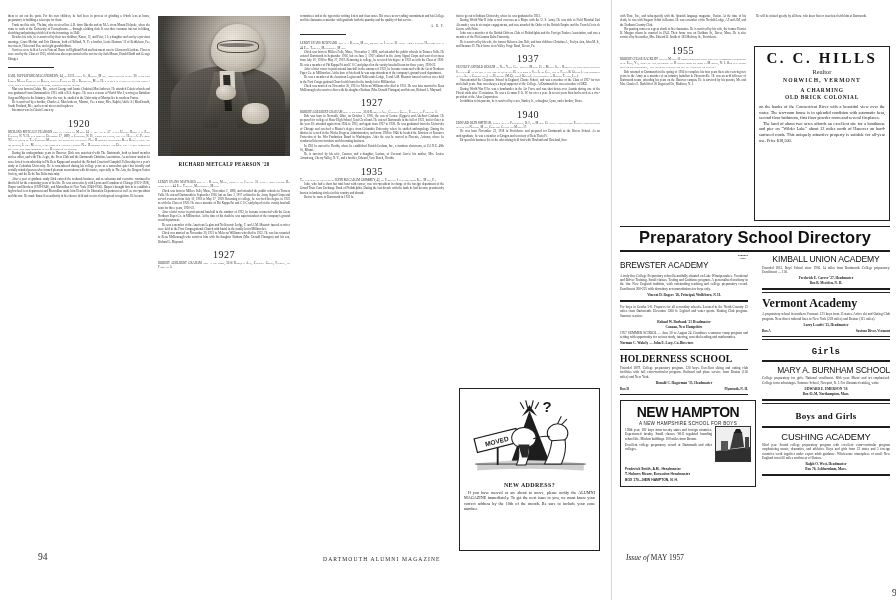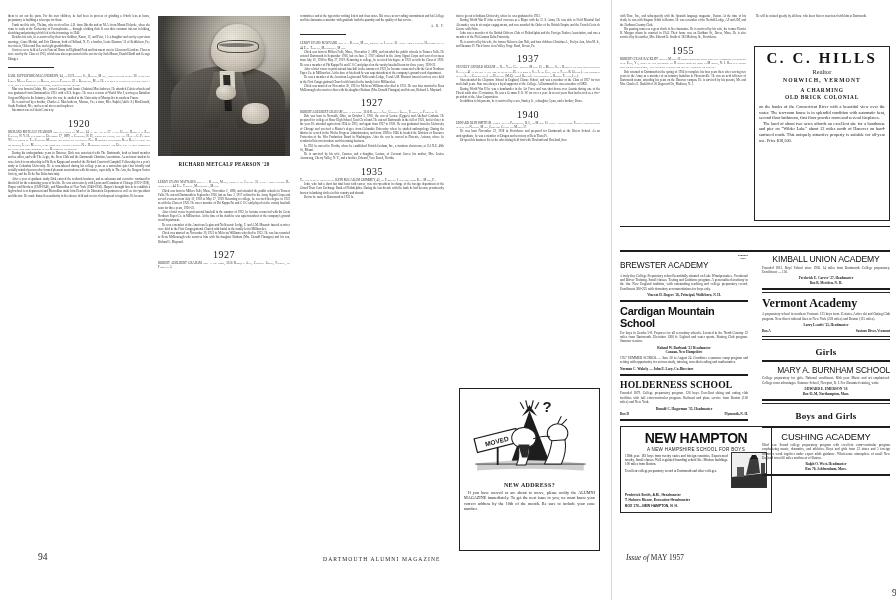--- a/index.html
+++ b/index.html
@@ -277,40 +277,40 @@
       <div class="ad-hills-h">A CHARMING</div>
       <div class="ad-hills-h" style="margin-top:0">OLD BRICK COLONIAL</div>
       <div class="ad-hills-body">
         <p class="noind">on the banks of the Connecticut River with a beautiful view over the water. The ten-room house is in splendid condition with automatic heat, second floor bathroom, first floor powder room and several fireplaces.</p>
         <p>The land of about two acres affords an excellent site for a boathouse and pier on "Wilder Lake" about 12 miles north of Hanover on hard-surfaced roads. This uniquely attractive property is suitable for all-year use. Price $18,500.</p>
       </div>
     </div>
   </div>
 
   <div class="dir-rule" style="left:620px;top:226px;width:270px;height:1.4px;"></div>
+  <div class="dir-title" style="left:620px;top:228px;width:270px;">Preparatory School Directory</div>
   <div class="dir-rule" style="left:620px;top:250px;width:270px;height:1.6px;"></div>
 
   <div class="sch" style="left:620px;top:254px;width:128px;">
 
     <div>
       <div style="overflow:hidden">
         <span class="sch-founded">
           <span>Founded</span><br>
           <span>1820</span>
         </span>
         <span class="sch-name-sans">BREWSTER ACADEMY</span>
       </div>
       <div class="sch-body">A truly fine College Preparatory school beautifully situated on Lake Winnipesaukee. Vocational and Driver Training. Small classes. Testing and Guidance program. A personalized academy in the fine New England tradition, with outstanding teaching and college preparatory record. Enrollment 200-225 with dormitory accommodations for boys only.</div>
       <div class="sch-center">Vincent D. Rogers '26, Principal, Wolfeboro, N. H.</div>
     </div>
 
     <div class="hr-thick"></div>
 
     <div>
-      <div class="sch-name-bigsans">Cardigan Mountain School</div>
       <div class="sch-body">For boys in Grades 5-8. Prepares for all secondary schools. Located in the North Country 22 miles from Dartmouth. Elevation 1200 ft. Lighted and water sports. Skating Club program. Summer session.</div>
       <div class="sch-center">Roland W. Burbank '21 Headmaster</div>
       <div class="sch-center" style="margin-top:0">Canaan, New Hampshire</div>
       <div class="sch-body">1957 SUMMER SCHOOL — June 30 to August 24. Combines a summer camp program and setting with opportunity for serious study, tutoring, remedial reading and mathematics.</div>
       <div class="sch-center" style="text-align:left">Norman C. Wakely — John E. Lacy, Co-Directors</div>
     </div>
 
     <div class="hr-thick"></div>
 
     <div>
@@ -318,21 +318,21 @@
       <div class="sch-body">Founded 1879. College preparatory program. 120 boys. Excellent skiing and outing club facilities with full extra-curricular program. Railroad and plane service from Boston (120 miles) and New York.</div>
       <div class="sch-center">Donald C. Hagerman '35, Headmaster</div>
       <div style="display:flex;justify-content:space-between;font-size:3.4px;font-weight:bold;margin-top:1px;">
         <span>Box D</span>
         <span>Plymouth, N. H.</span>
       </div>
     </div>
 
     <div class="hr-thick"></div>
 
-    <div class="adbox" style="position:relative;left:0;top:2px;width:152px;padding:3px 4px;box-sizing:border-box;">
+    <div class="adbox" style="position:relative;left:0;top:2px;width:136px;padding:3px 4px;box-sizing:border-box;">
       <div class="nh-title">NEW HAMPTON</div>
       <div class="nh-sub">A NEW HAMPSHIRE SCHOOL FOR BOYS</div>
       <div style="overflow:hidden">
         <div class="nh-pic">
           <svg viewBox="0 0 34 34" width="100%" height="100%">
             <rect width="34" height="34" fill="#efefef"></rect>
             <path d="M0 24 L34 20 L34 34 L0 34 Z" fill="#2f2f2f"></path>
             <path d="M18 5 L26 5 L28 20 L14 22 Z" fill="#3a3a3a"></path>
             <path d="M20 2 L24 2 L26 6 L18 6 Z" fill="#1c1c1c"></path>
             <rect x="5" y="14" width="7" height="10" fill="#555"></rect>
@@ -366,21 +366,21 @@
       <div class="sch-center">Larry Leavitt '25, Headmaster</div>
       <div style="display:flex;justify-content:space-between;font-size:3.4px;font-weight:bold;margin-top:1px;">
         <span>Box A</span>
         <span>Saxtons River, Vermont</span>
       </div>
     </div>
 
     <div class="hr-thick"></div>
     <div class="hr-thin" style="margin-top:-1px"></div>
 
-    <div class="cat-head" style="margin:7px 0 0;">Girls</div>
+    <div class="cat-head" style="margin:7px 0 0;font-family:Liberation Mono, monospace;">Girls</div>
     <div class="hr-thick"></div>
 
     <div>
       <div class="sch-name-sans" style="display:block;text-align:right;font-size:8.4px">MARY A. BURNHAM SCHOOL</div>
       <div class="sch-body">College preparatory for girls. National enrollment. 80th year. Music and art emphasized. College town advantages. Summer School, Newport, R. I. For illustrated catalog, write:</div>
       <div class="sch-center">EDWARD E. EMERSON '16</div>
       <div class="sch-center" style="margin-top:0">Box 61-M, Northampton, Mass.</div>
     </div>
 
     <div class="hr-thick"></div>

